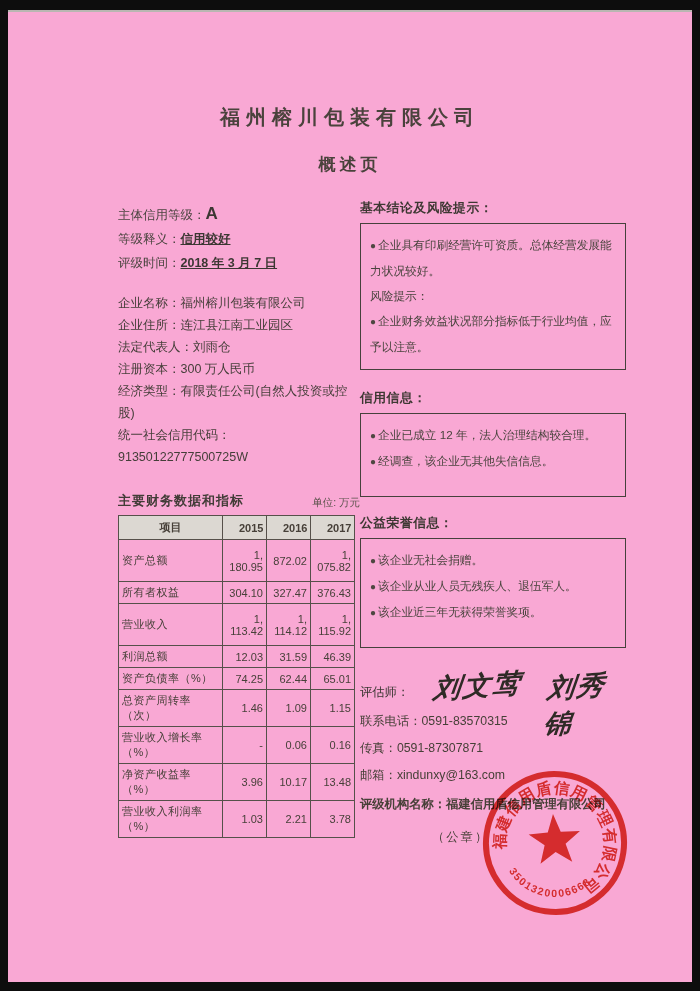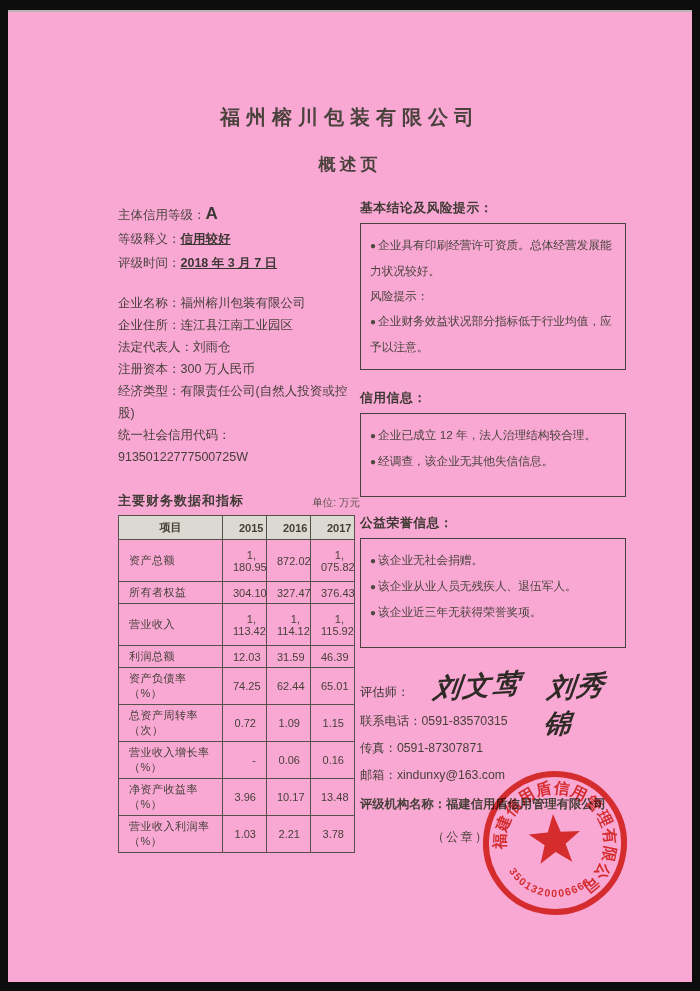--- a/index.html
+++ b/index.html
@@ -22,21 +22,21 @@
   .grade-letter { font-size:17px; font-weight:700; letter-spacing:1px; }
 
   .company-block { margin-top:17px; }
   .company-block p { line-height:22px; font-size:12.5px; font-weight:400; color:#453e39; }
 
   .fin-head { margin-top:24px; display:flex; justify-content:space-between; align-items:flex-end; }
   .fin-title { font-size:13px; font-weight:700; letter-spacing:1px; color:#423c37; }
   .fin-unit  { font-size:10.5px; color:#5a524b; }
 
   table.fin { margin-top:5px; width:236px; border-collapse:collapse; table-layout:fixed; }
-  table.fin th, table.fin td { border:1.4px solid #56504a; font-size:11px; color:#474039; padding:3px 10px; }
+  table.fin th, table.fin td { border:1.4px solid #56504a; font-size:11px; color:#474039; padding:3px 3px; }
   table.fin th { background:#dcd8d2; font-weight:700; text-align:center; padding:4px 16px; }
   table.fin col.c-label { width:104px; }
   table.fin col.c-year  { width:44px; }
   td.rlabel { text-align:left; padding-left:4px; letter-spacing:0.5px; }
   td.num { text-align:right; white-space:pre-line; padding-right:4px; }
   tr.tall td { height:42px; }
 
   .sec-h { font-size:12.8px; font-weight:700; color:#3e3833; letter-spacing:0.5px; }
   .sec-box { border:1.4px solid #46413c; margin-top:6px; padding:8px 8px 10px 9px;
              font-size:11.7px; line-height:25px; color:#4a443e; }
@@ -142,21 +142,21 @@
           <td class="num">46.39</td>
         </tr>
         <tr>
           <td class="rlabel">资产负债率（%）</td>
           <td class="num">74.25</td>
           <td class="num">62.44</td>
           <td class="num">65.01</td>
         </tr>
         <tr>
           <td class="rlabel">总资产周转率（次）</td>
-          <td class="num">0.72</td>
+          <td class="num">1.46</td>
           <td class="num">1.09</td>
           <td class="num">1.15</td>
         </tr>
         <tr>
           <td class="rlabel">营业收入增长率（%）</td>
           <td class="num">-</td>
           <td class="num">0.06</td>
           <td class="num">0.16</td>
         </tr>
         <tr>

